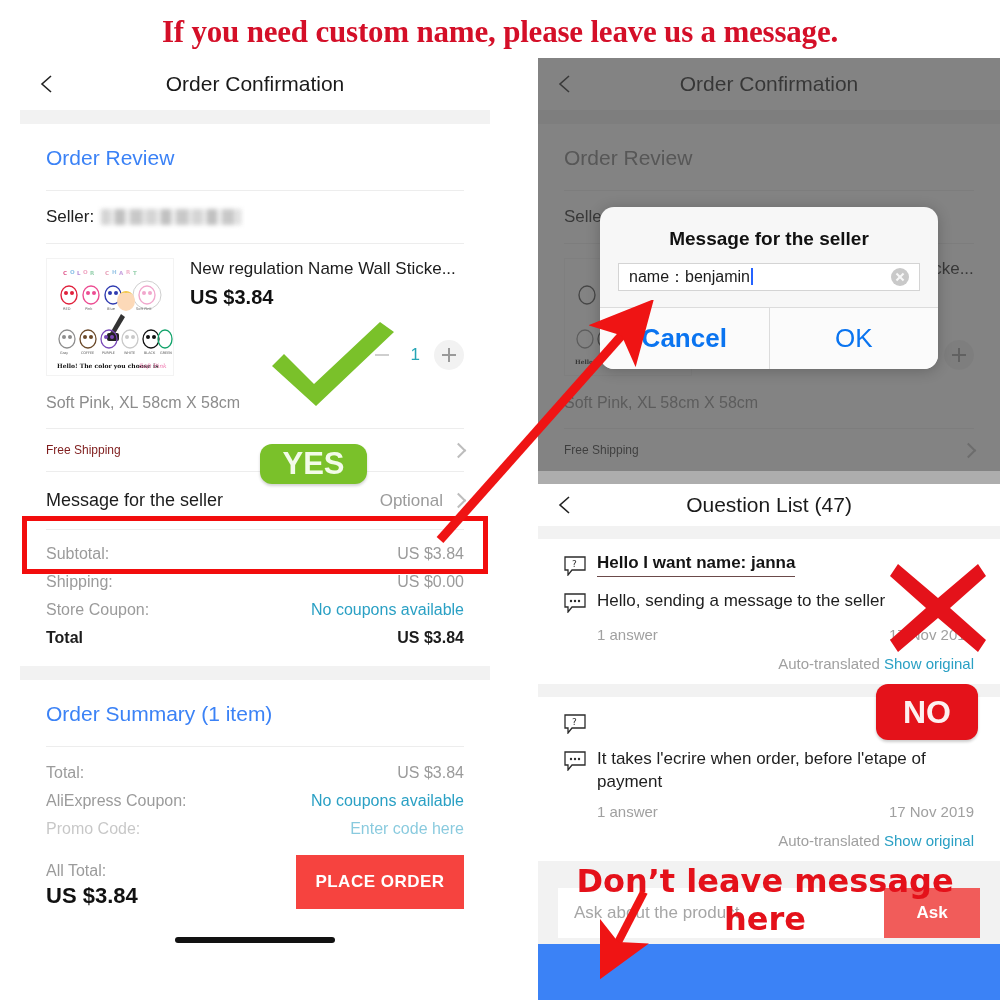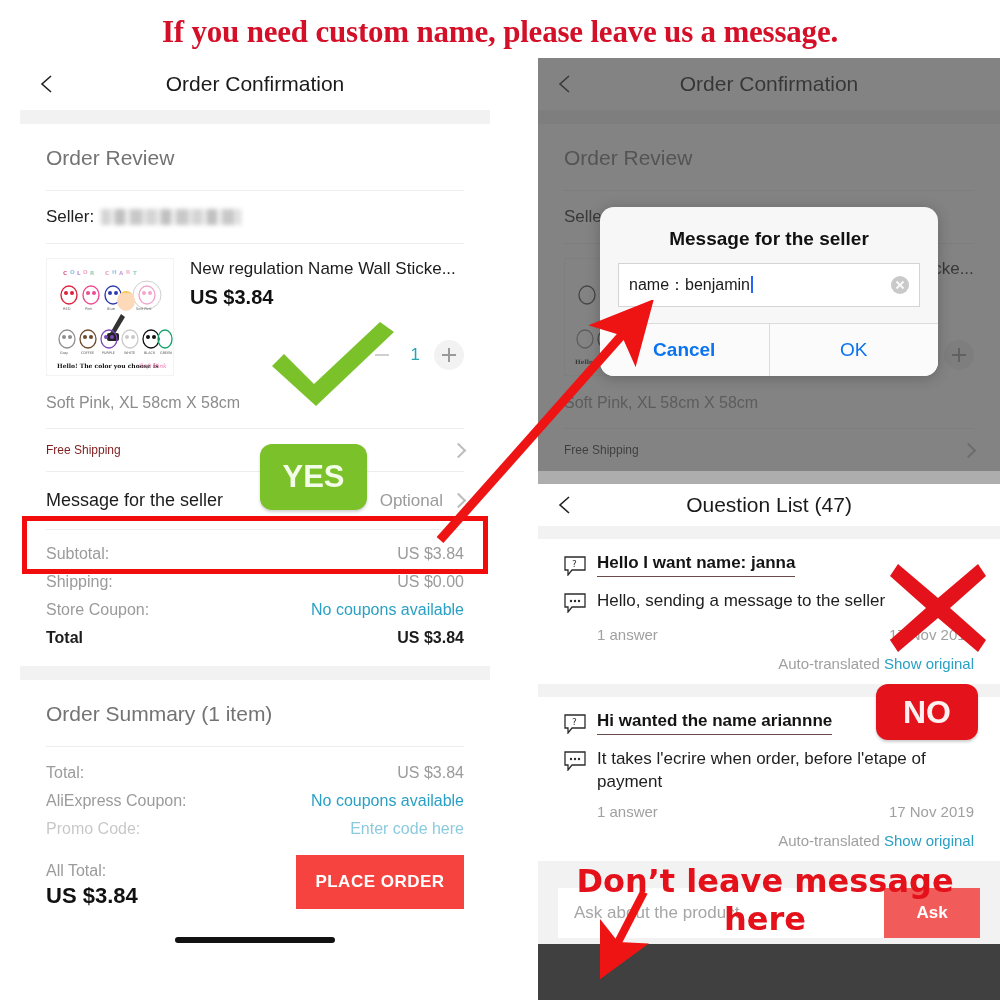--- a/index.html
+++ b/index.html
@@ -34,21 +34,21 @@
   .navbar .title { font-size: 21px; color:#1a1a1a; }
   .chev-back {
     position:absolute; left: 16px; top: 50%; transform: translateY(-50%);
     width: 22px; height: 22px;
   }
   .chev-back svg { display:block; }
 
   .gapbar { height: 14px; background:#f2f2f2; }
 
   .sec { background:#fff; padding: 0 26px; }
-  .sec-h { font-size: 21px; color:#737373; padding: 22px 0 20px 0; }
+  .sec-h { font-size: 21px; color:#3b82f6; padding: 22px 0 20px 0; }
   .hr { height:1px; background:#ededed; }
 
   .seller-row { display:flex; align-items:center; padding: 16px 0 16px 0; }
   .seller-lab { font-size:17px; color:#222; }
   .blurbox {
     margin-left: 7px; width: 140px; height: 16px;
     background: repeating-linear-gradient(90deg,
       #d2d2d2 0px, #d2d2d2 9px, #e9e9e9 9px, #e9e9e9 14px,
       #bdbdbd 14px, #bdbdbd 24px, #efefef 24px, #efefef 29px,
       #c6c6c6 29px, #c6c6c6 41px, #e4e4e4 41px, #e4e4e4 46px);
@@ -111,36 +111,36 @@
   
   .alert {
     position:absolute; left:600px; top:207px; width:338px;
     background:#f7f7f7; border-radius:14px; overflow:hidden;
     box-shadow: 0 2px 14px rgba(0,0,0,.22);
     z-index: 40;
   }
   .alert-title { text-align:center; font-size:19px; font-weight:bold; color:#111; padding: 21px 12px 13px 12px; }
   .alert-input {
     margin: 0 18px 16px 18px; background:#fff; border:1px solid #d4d4d4;
-    height: 44px; display:flex; align-items:center; padding: 0 10px;
+    height: 28px; display:flex; align-items:center; padding: 0 10px;
   }
   .alert-input .txt { font-size:16px; color:#1b1b1b; flex:1; white-space:nowrap; }
   .caret { display:inline-block; width:2px; height:17px; background:#2563ff; vertical-align:-3px; margin-left:1px; }
   .clear-ic { width:18px; height:18px; border-radius:50%; background:#c9c9c9; position:relative; flex:0 0 18px; }
   .clear-ic:before, .clear-ic:after {
     content:""; position:absolute; left:4px; top:8px; width:10px; height:2px; background:#f7f7f7;
   }
   .clear-ic:before { transform: rotate(45deg); }
   .clear-ic:after  { transform: rotate(-45deg); }
   .alert-actions { display:flex; border-top:1px solid #dcdcdc; background:#fbfbfb; }
-  .alert-btn { flex:1; text-align:center; padding: 15px 0; font-size:19px; color:#0a74f0; }
+  .alert-btn { flex:1; text-align:center; padding: 15px 0; font-size:26px; color:#0a74f0; }
   .alert-btn.cancel { font-weight:bold; border-right:1px solid #dcdcdc; }
 
   
-  .qpanel { position:absolute; left:538px; top:484px; width:462px; height:516px; background:#404040; z-index: 30; overflow:hidden; }
+  .qpanel { position:absolute; left:538px; top:484px; width:462px; height:516px; background:#3b82f6; z-index: 30; overflow:hidden; }
   .qnav { position:relative; height:42px; display:flex; align-items:center; justify-content:center; background:#fff; }
   .qnav .t { font-size:21px; color:#1b1b1b; }
   .qsep { height:13px; background:#f2f2f2; }
   .qblock { padding: 14px 26px 12px 26px; background:#fff; }
   .qline { display:flex; align-items:flex-start; gap:11px; }
   .ic-box { flex:0 0 22px; margin-top:3px; }
   .q-text { font-size:17px; font-weight:bold; color:#141414; border-bottom:1px solid #6b4a4a; padding-bottom:3px; display:inline-block; }
   .a-text { font-size:17px; color:#1e1e1e; line-height:1.35; }
   .qmeta { display:flex; justify-content:space-between; font-size:15px; color:#a0a0a0; padding: 9px 0 0 33px; }
   .qtrans { display:flex; justify-content:flex-end; gap:4px; font-size:15px; padding-top: 12px; }
@@ -151,21 +151,21 @@
   .ask-in { flex:1; background:#fff; height:50px; display:flex; align-items:center; padding-left:16px; font-size:17px; color:#a6a6a6; }
   .ask-btn { width:96px; background:#f15c5a; color:#fff; font-weight:bold; font-size:17px; display:flex; align-items:center; justify-content:center; }
 
   
   .ann { position:absolute; z-index:60; }
   .redbox {
     left:22px; top:516px; width:466px; height:58px;
     border:5px solid #f20d0d; background:transparent;
   }
   .yes-badge {
-    left:260px; top:444px; width:107px; height:66px; border-radius:12px;
+    left:260px; top:444px; width:107px; height:40px; border-radius:12px;
     background:#7ac12a; color:#f3fbe9; font-weight:bold; font-size:31px;
     display:flex; align-items:center; justify-content:center;
     box-shadow: 0 2px 3px rgba(0,0,0,.18);
   }
   .no-badge {
     left:876px; top:684px; width:102px; height:56px; border-radius:12px;
     background:#e4121a; color:#fdf0f0; font-weight:bold; font-size:32px;
     display:flex; align-items:center; justify-content:center;
     box-shadow: 0 2px 3px rgba(0,0,0,.2);
   }
@@ -481,21 +481,20 @@
     <div class="qsep"></div>
 
     <div class="qblock">
       <div class="qline">
         <span class="ic-box">
           <svg width="22" height="20" viewBox="0 0 22 20">
               <path d="M1 1 H21 V14 H8 L4 19 V14 H1 Z" fill="none" stroke="#2b2b2b" stroke-width="1.3"></path>
               <text x="8" y="11" font-size="9" font-family="DejaVu Sans" fill="#2b2b2b">?</text>
             </svg>
         </span>
-        <span class="q-text">Hi wanted the name ariannne</span>
       </div>
       <div class="qline" style="margin-top:10px">
         <span class="ic-box">
           <svg width="22" height="20" viewBox="0 0 22 20">
               <path d="M1 1 H21 V14 H8 L4 19 V14 H1 Z" fill="none" stroke="#2b2b2b" stroke-width="1.3"></path>
               <circle cx="7" cy="8" r="1.2" fill="#2b2b2b"></circle>
               <circle cx="11" cy="8" r="1.2" fill="#2b2b2b"></circle>
               <circle cx="15" cy="8" r="1.2" fill="#2b2b2b"></circle>
             </svg>
         </span>

